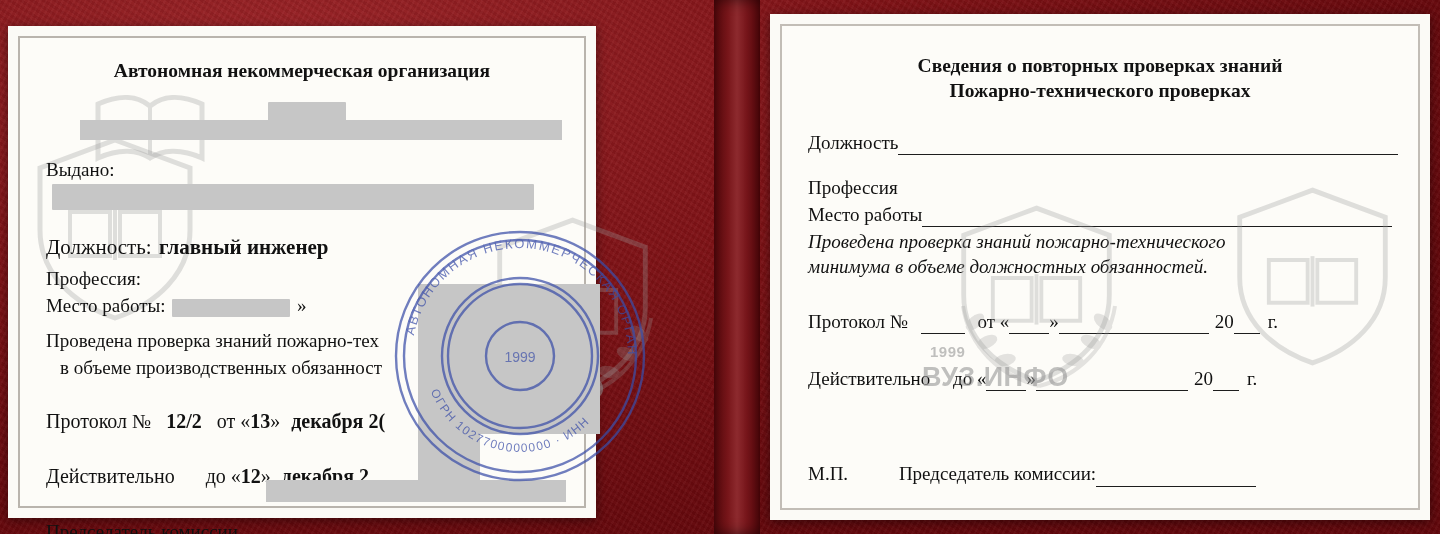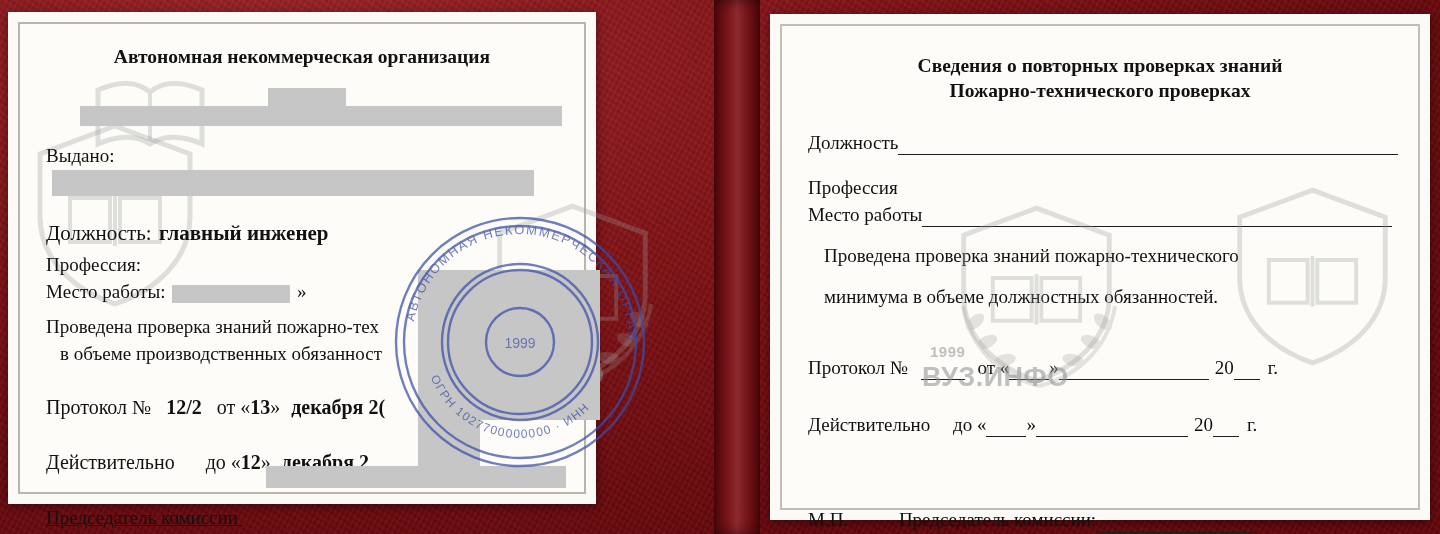--- a/index.html
+++ b/index.html
@@ -42,21 +42,21 @@
     background: linear-gradient(90deg, #5d080c 0%, #78161a 30%, #8d2a2e 50%, #76151a 72%, #5b070b 100%);
     box-shadow: inset 0 0 14px rgba(0,0,0,.55);
   }
 
   
   .page-sheet {
     position: absolute;
     background: #fbfaf6;
     box-shadow: 0 2px 10px rgba(0,0,0,.45);
   }
-  .page-left  { left: 8px;   top: 12px; width: 588px; height: 492px; }
+  .page-left  { left: 8px;   top: 26px; width: 588px; height: 492px; }
   .page-right { left: 770px; top: 14px; width: 660px; height: 506px; }
 
   .page-inner {
     position: absolute;
     inset: 10px;
     border: 2px solid #b9b4ad;
     background: #fdfcf8;
   }
   .page-right .page-inner { border-color: #c2bdb6; }
 
@@ -136,21 +136,21 @@
 
   
   .r-title {
     text-align: center;
     font-weight: bold;
     font-size: 19.5px;
     line-height: 1.28;
     margin: 14px 0 26px 0;
   }
   .r-row { margin-bottom: 10px; white-space: nowrap; }
-  .r-par { margin: 16px; }
+  .r-par { margin: 0; font-style: italic; }
   .ul { border-bottom: 1px solid #1d1d1d; display: inline-block; height: 1em; vertical-align: bottom; }
 </style>
 </head>
 <body>
 
 <div id="page">
 
   <div class="cover"></div>
   <div class="spine"></div>
 

